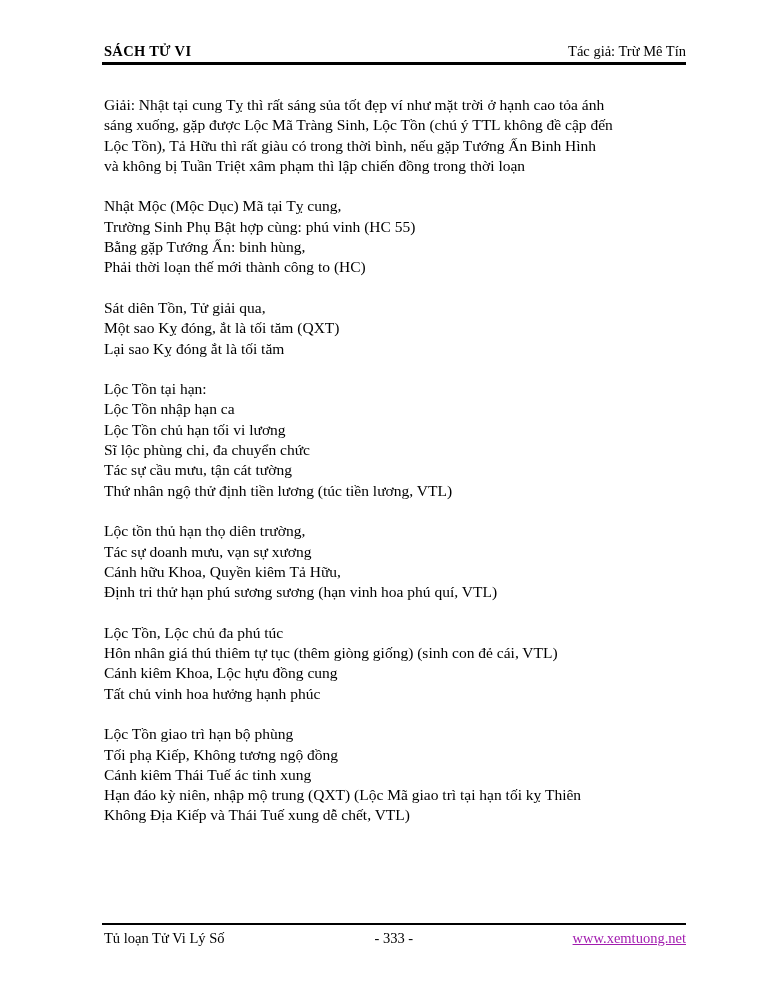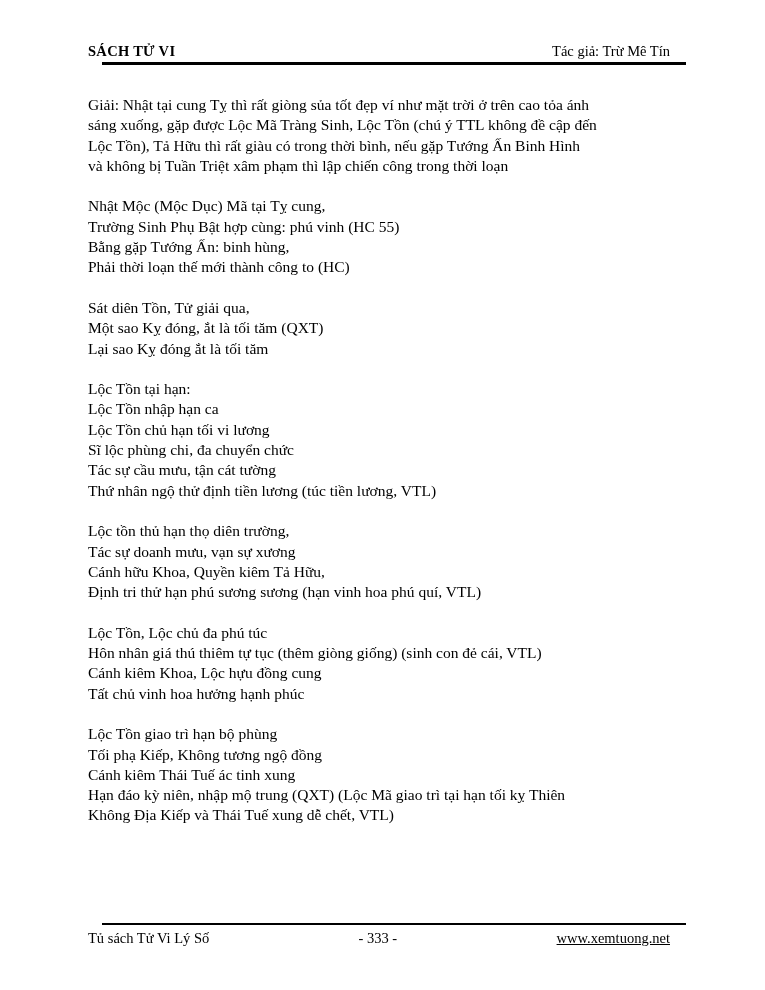--- a/index.html
+++ b/index.html
@@ -11,21 +11,21 @@
     position: relative;
     width: 765px;
     height: 990px;
     background: #ffffff;
     font-family: "Liberation Serif", "DejaVu Serif", serif;
     color: #000000;
     overflow: hidden;
   }
   .content-col {
     position: absolute;
-    left: 88px;
+    left: 104px;
     width: 582px;
     gap: 28px;
   }
   
   .page-header {
     top: 42px;
     display: flex;
     justify-content: space-between;
     align-items: baseline;
     font-size: 14.5px;
@@ -98,24 +98,24 @@
   <div class="content-col page-header">
     <span class="hdr-left">SÁCH TỬ VI</span>
     <span class="hdr-right">Tác giả: Trừ Mê Tín</span>
   </div>
 
   <div class="header-rule"></div>
 
   <div class="content-col doc-body">
 
   <div class="para">
-        <div class="line">Giải: Nhật tại cung Tỵ thì rất giòng sủa tốt đẹp ví như mặt trời ở trên cao tỏa ánh</div>
+        <div class="line">Giải: Nhật tại cung Tỵ thì rất sáng sủa tốt đẹp ví như mặt trời ở hạnh cao tỏa ánh</div>
         <div class="line">sáng xuống, gặp được Lộc Mã Tràng Sinh, Lộc Tồn (chú ý TTL không đề cập đến</div>
         <div class="line">Lộc Tồn), Tả Hữu thì rất giàu có trong thời bình, nếu gặp Tướng Ấn Binh Hình</div>
-        <div class="line">và không bị Tuần Triệt xâm phạm thì lập chiến công trong thời loạn</div>
+        <div class="line">và không bị Tuần Triệt xâm phạm thì lập chiến đồng trong thời loạn</div>
       </div>
       <div class="para">
         <div class="line">Nhật Mộc (Mộc Dục) Mã tại Tỵ cung,</div>
         <div class="line">Trường Sinh Phụ Bật hợp cùng: phú vinh (HC 55)</div>
         <div class="line">Bằng gặp Tướng Ấn: binh hùng,</div>
         <div class="line">Phải thời loạn thế mới thành công to (HC)</div>
       </div>
       <div class="para">
         <div class="line">Sát diên Tồn, Tử giải qua,</div>
         <div class="line">Một sao Kỵ đóng, ắt là tối tăm (QXT)</div>
@@ -146,18 +146,18 @@
         <div class="line">Tối phạ Kiếp, Không tương ngộ đồng</div>
         <div class="line">Cánh kiêm Thái Tuế ác tinh xung</div>
         <div class="line">Hạn đáo kỳ niên, nhập mộ trung (QXT) (Lộc Mã giao trì tại hạn tối kỵ Thiên</div>
         <div class="line">Không Địa Kiếp và Thái Tuế xung dễ chết, VTL)</div>
       </div>
     </div>
 
   <div class="footer-rule"></div>
 
   <div class="content-col page-footer">
-    <span class="ftr-left">Tủ sách Tử Vi Lý Số</span>
+    <span class="ftr-left">Tủ loạn Tử Vi Lý Số</span>
     <span class="ftr-center">- 333 -</span>
-    <a class="ftr-right site-link" href="#" title="www.xemtuong.net" style="color: #000000; margin-left: 36px;">www.xemtuong.net</a>
+    <a class="ftr-right site-link" href="#" title="www.xemtuong.net" style="color: #a21caf; margin-left: 36px;">www.xemtuong.net</a>
   </div>
 
 </div>
 
 </body></html>

